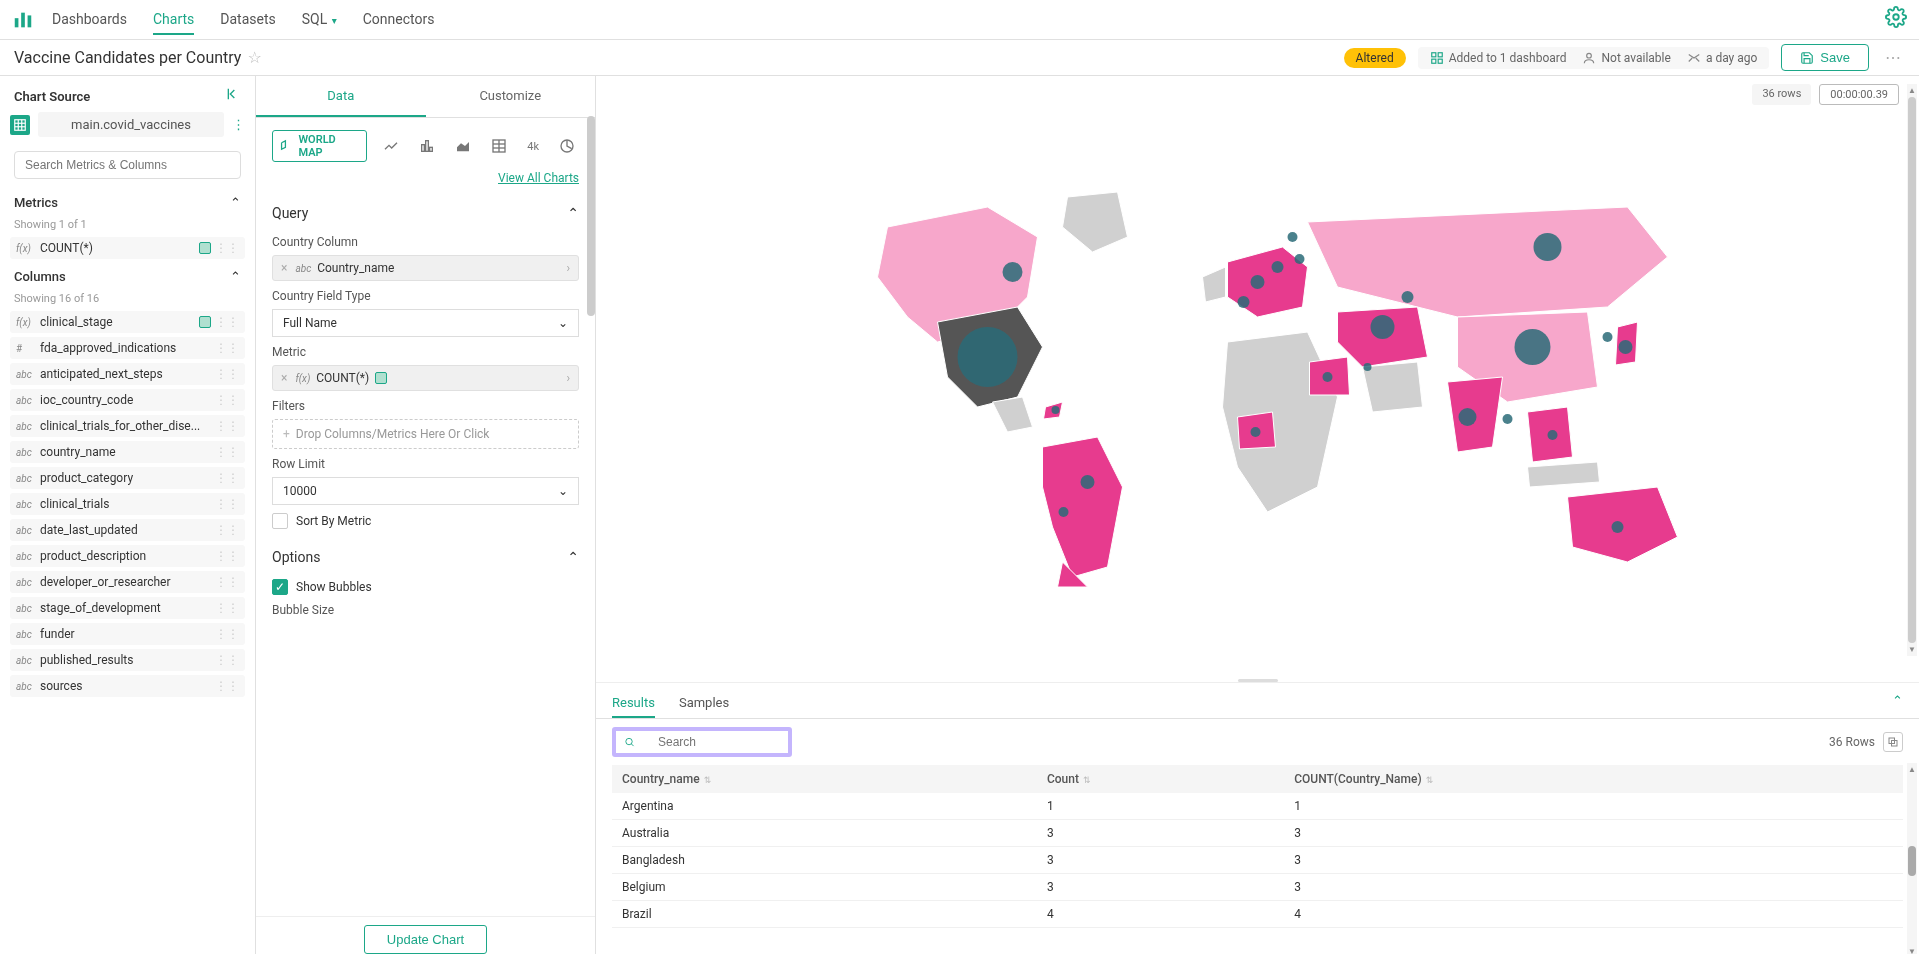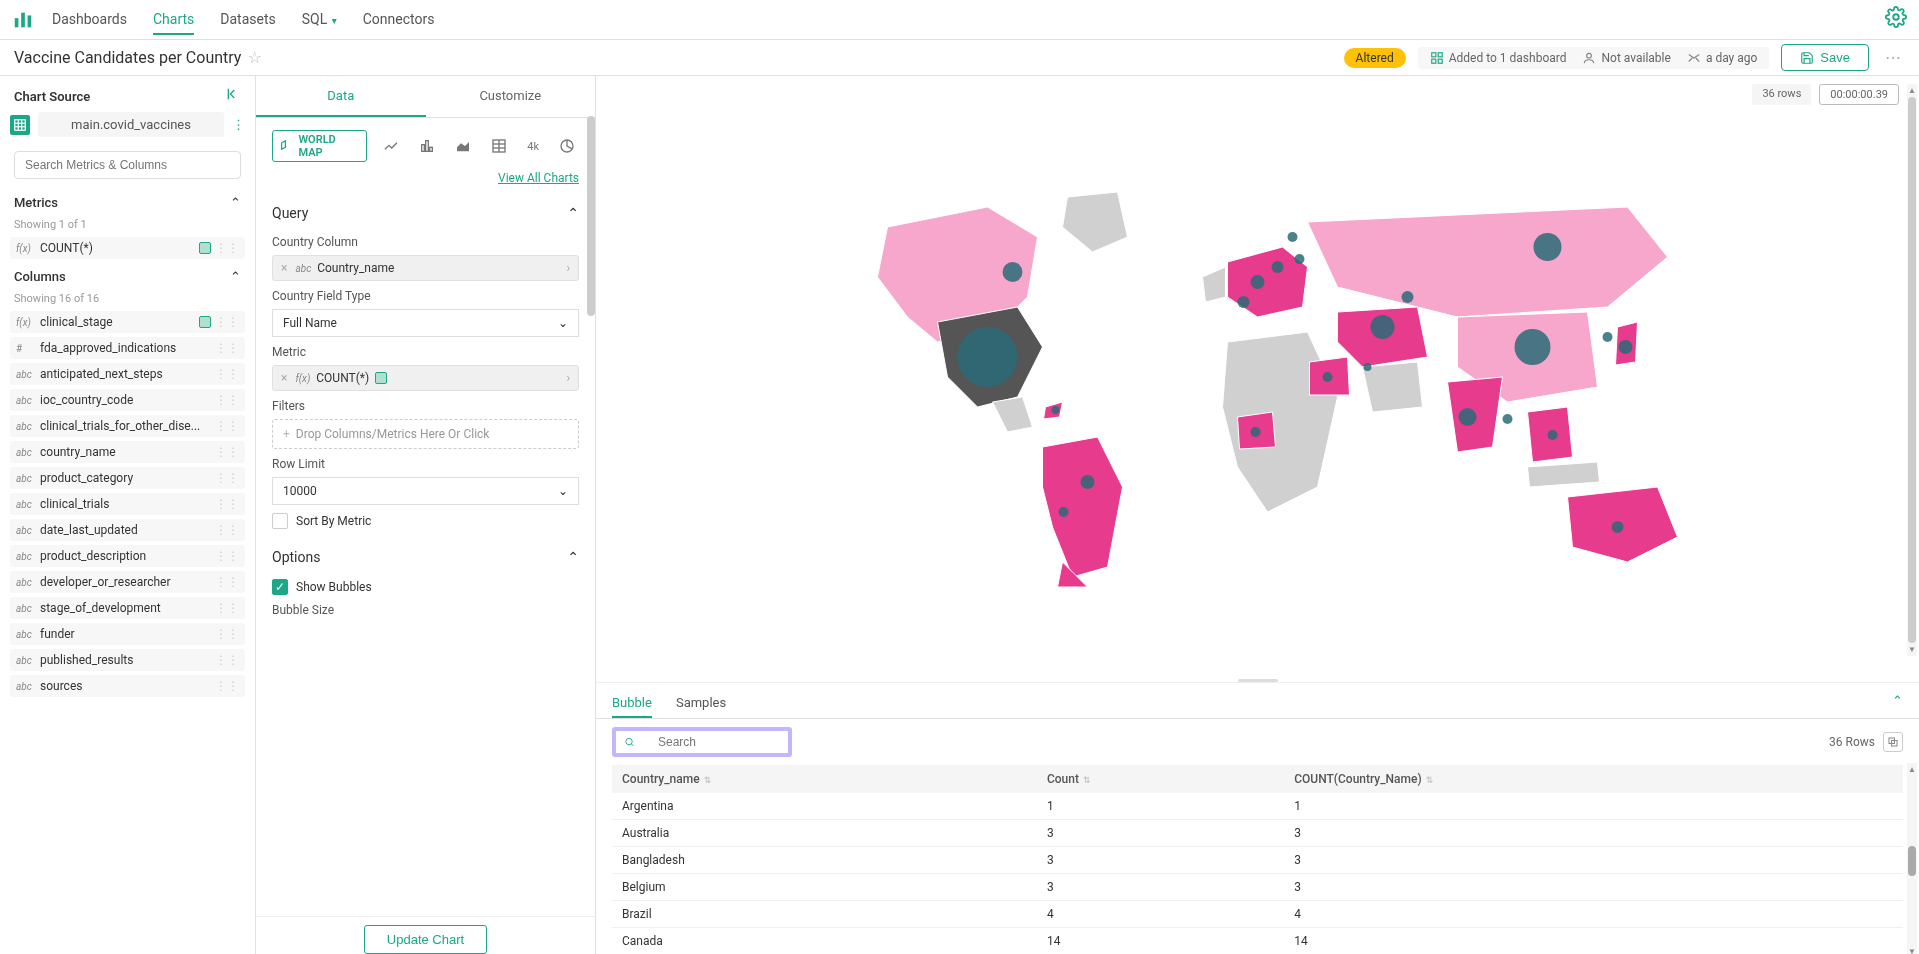--- a/index.html
+++ b/index.html
@@ -493,21 +493,21 @@
         <span class="tri">▲</span>
           <div class="thumb"></div>
           <span class="tri">▼</span>
       </div>
     </div>
     <div class="rp-divider">
         <div class="handle"></div>
       </div>
     <div class="rp-bottom">
       <div class="rp-tabs">
-        <div class="rp-tab active">Bubble</div>
+        <div class="rp-tab active">Results</div>
         <div class="rp-tab">Samples</div>
       </div>
       <span class="rp-collapse">⌃</span>
       <div class="rp-toolbar">
         <div class="rp-search">
           <svg viewBox="0 0 24 24" fill="none" stroke="#1ca788" stroke-width="2">
               <circle cx="11" cy="11" r="7"></circle>
               <line x1="21" y1="21" x2="16" y2="16"></line>
             </svg>
           <input type="text" placeholder="Search" style="">
@@ -550,25 +550,20 @@
               <tr>
                 <td>Belgium</td>
                 <td>3</td>
                 <td>3</td>
               </tr>
               <tr>
                 <td>Brazil</td>
                 <td>4</td>
                 <td>4</td>
               </tr>
-              <tr>
-                <td>Canada</td>
-                <td>14</td>
-                <td>14</td>
-              </tr>
             </tbody>
         </table>
       </div>
       <div class="rp-table-scroll">
         <span class="tri">▲</span>
           <div class="thumb"></div>
           <span class="tri">▼</span>
       </div>
     </div>
   </div>

